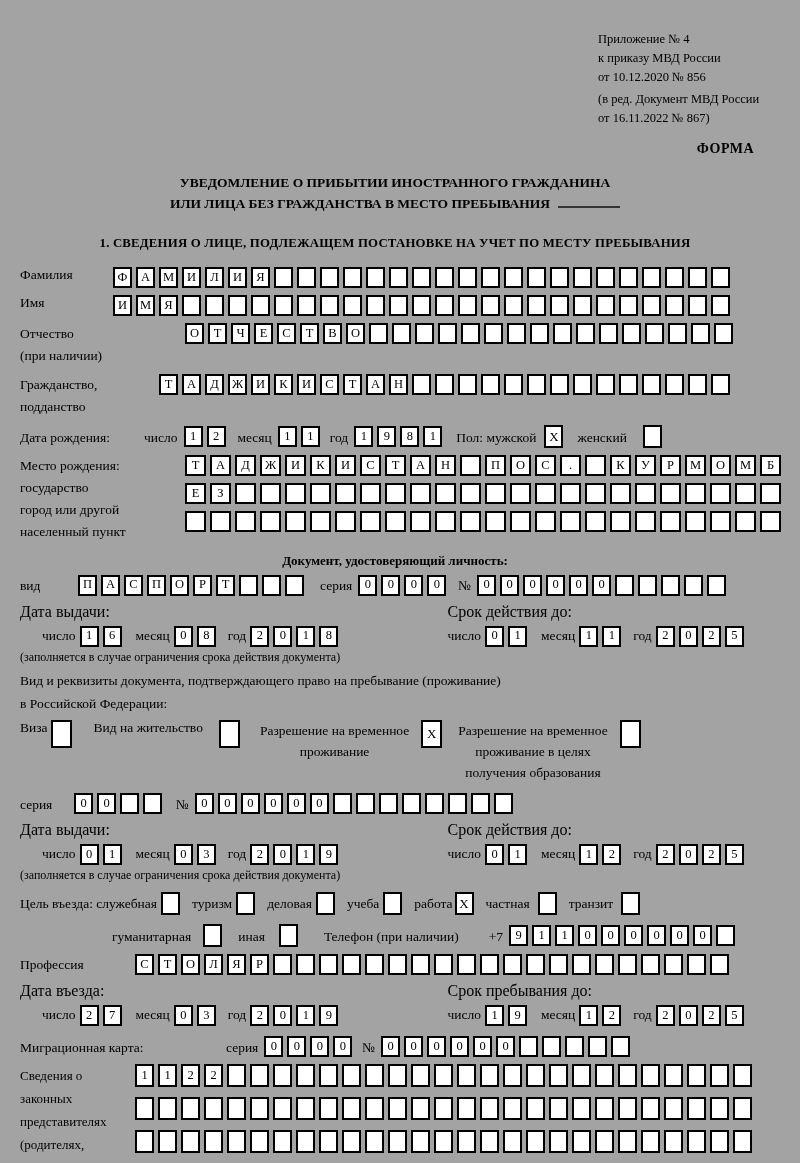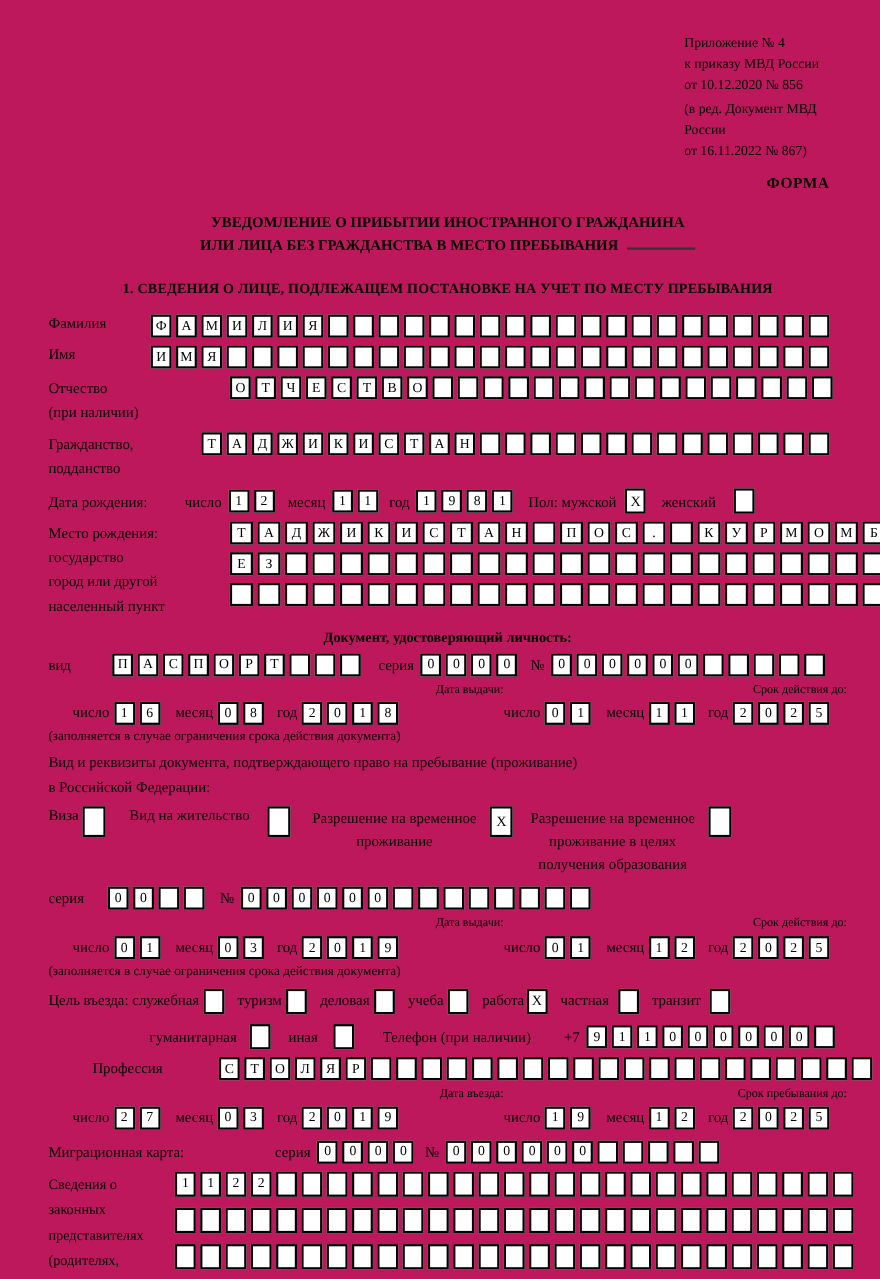--- a/index.html
+++ b/index.html
@@ -1,21 +1,21 @@
 <!DOCTYPE html>
 <html><head>
 <meta charset="utf-8">
 <style>
   html,body{margin:0;padding:0;background:#fff;}
   .page{
     width:800px;height:1163px;box-sizing:border-box;
-    background:#be185d;color:#000;
+    background:#a3a3a3;color:#000;
     font-family:"Liberation Serif","DejaVu Serif",serif;
     font-size:13.5px;line-height:1.25;
-    padding:30px 30px 0 44px;position:relative;overflow:hidden;
+    padding:30px 30px 0 20px;position:relative;overflow:hidden;
   }
   
   .appendix{margin-left:578px;font-size:12.5px;line-height:19px;}
   .appendix .ed{margin-top:3px;}
   .forma{text-align:right;font-weight:bold;font-size:14px;letter-spacing:.5px;margin:12px 16px 0 0;}
   
   .title{text-align:center;font-weight:bold;font-size:13.5px;line-height:21px;margin-top:14px;}
   .title-underline{display:inline-block;width:62px;border-bottom:2px solid #333;height:10px;margin-left:8px;}
   .sec-heading{text-align:center;font-weight:bold;font-size:12.8px;margin-top:22px;letter-spacing:.2px;}
   
@@ -43,21 +43,21 @@
   .w115{width:115px;}
   .stack{line-height:22px;}
   .inline-lab{margin:2px 6px 0 0;white-space:nowrap;}
   .mini-rows .cells{display:flex;margin-bottom:7px;}
   
   .doc-heading{text-align:center;font-weight:bold;font-size:13px;margin-top:10px;}
   
   .twocol{display:flex;margin-top:6px;}
   .col-l{width:57%;}
   .col-r{width:43%;}
-  .col-head{text-align:right;font-size:11px;margin-bottom:4px;}
+  .col-head{text-align:left;font-size:16px;margin-bottom:4px;}
   .dline{display:flex;align-items:flex-start;padding-left:22px;}
   .dline .inline-lab{margin-right:4px;}
   .restrict-note{font-size:12px;margin-top:3px;padding-right:4px;}
   
   .permit-row{display:flex;align-items:flex-start;margin-top:8px;}
   .opt{display:flex;align-items:flex-start;}
   .opt-text{text-align:center;line-height:21px;}
   .purpose-row{display:flex;align-items:center;margin-top:9px;flex-wrap:nowrap;}
   .purpose-row .inline-lab{margin:0 0 0 12px;}
   .purpose-row .first{margin-left:0;}
@@ -557,21 +557,21 @@
         <span class="cell">0</span>
         <span class="cell">0</span>
         <span class="cell">0</span>
         <span class="cell">0</span>
         <span class="cell">0</span>
         <span class="cell">0</span>
         <span class="cell"></span>
       </span>
   </div>
 
-  <div class="frow" style="align-items:center;margin-left:40px;">
+  <div class="frow" style="align-items:center;">
     <div class="flabel w115">Профессия</div>
     <div class="cells">
         <span class="cell">С</span>
         <span class="cell">Т</span>
         <span class="cell">О</span>
         <span class="cell">Л</span>
         <span class="cell">Я</span>
         <span class="cell">Р</span>
         <span class="cell"></span>
         <span class="cell"></span>

